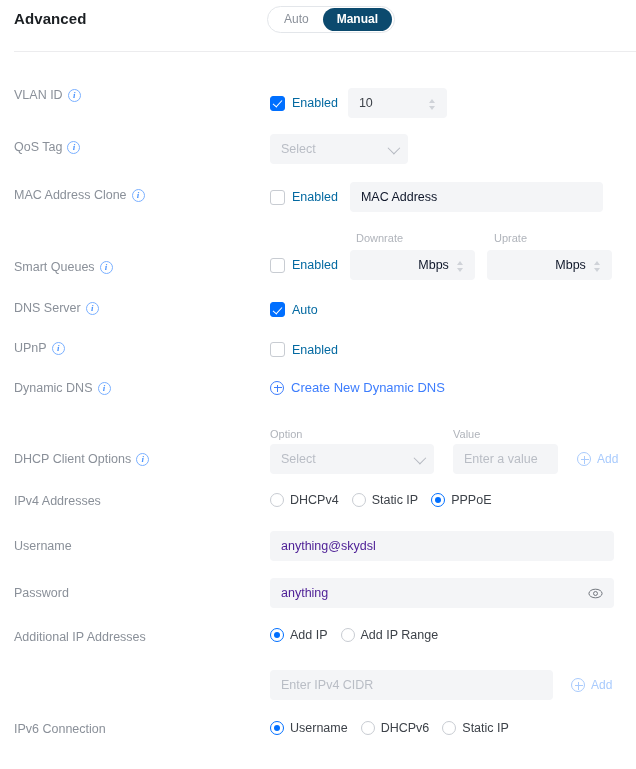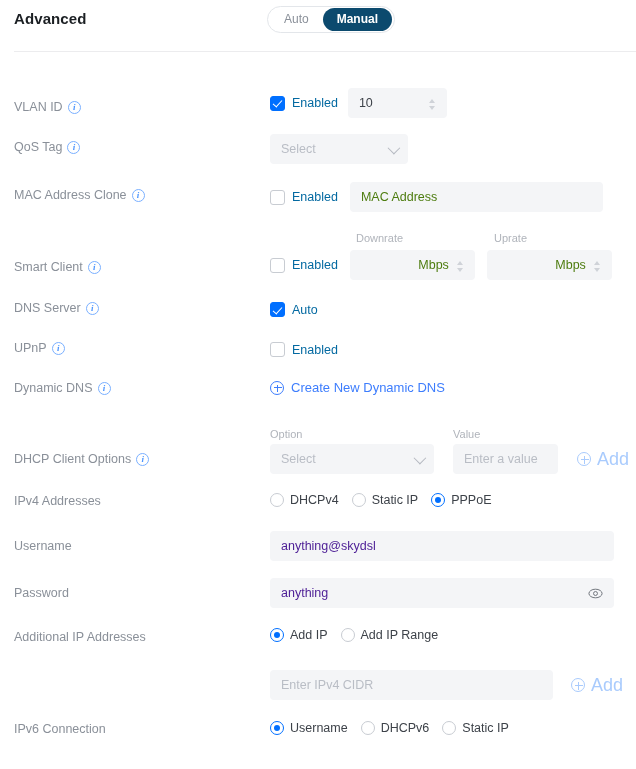--- a/index.html
+++ b/index.html
@@ -82,21 +82,21 @@
   .rdlabel { font-size: 12.5px; color: #3d4249; }
 
   
   .field {
     background: #f4f5f7; border: 1px solid transparent; border-radius: 4px;
     height: 30px; display: flex; align-items: center; padding: 0 10px;
     font-size: 12.5px; color: #3d4249; position: relative;
   }
   .field.value-text { color: #4c1d95; }
   .ph { color: #b9bdc5; }
-  .ph.dim { color: #4d7c0f; }
+  .ph.dim { color: #0f172a; }
   .ph.right { margin-left: auto; }
 
   .minilabel {
     font-size: 11px; color: #b0b4bb; position: absolute; white-space: nowrap;
   }
 
   
   .chev {
     width: 9px; height: 9px; border-right: 1.4px solid #b4b8c0;
     border-bottom: 1.4px solid #b4b8c0; transform: rotate(45deg) translateY(-2px);
@@ -128,42 +128,42 @@
     content: ""; position: absolute; background: currentColor;
   }
   .plus::before { left: 3px; top: 5.6px; width: 7.5px; height: 1.2px; }
   .plus::after  { top: 3px; left: 5.6px; height: 7.5px; width: 1.2px; }
   .linkbtn {
     display: inline-flex; align-items: center; gap: 7px;
     color: #3d7dfd; font-size: 13px; cursor: pointer;
   }
   .addbtn {
     display: inline-flex; align-items: center; gap: 6px;
-    color: #a9cbfd; font-size: 18px; cursor: pointer;
+    color: #a9cbfd; font-size: 12px; cursor: pointer;
   }
 
   
   .eye { margin-left: auto; flex: 0 0 auto; display: flex; align-items: center; }
 </style>
 </head>
 <body>
 
 <div class="page">
 
   <div class="header">
     <div class="title">Advanced</div>
     <div class="segmented">
       <span class="seg">Auto</span>
       <span class="seg active">Manual</span>
     </div>
   </div>
   <div class="divider"></div>
 
   <div class="row" style="top:88px;">
-    <div class="label" style="top:12px;align-items:flex-end;">
+    <div class="label" style="top:0;align-items:flex-end;">
       <span>VLAN ID</span>
       <span class="info">i</span>
     </div>
     <div class="ctrl" style="top:0;">
       <div style="display:flex; align-items:center; gap:10px;">
         <span class="cbwrap">
           <span class="cb on"></span>
           <span class="cblabel">Enabled</span>
         </span>
         <span class="field" style="width:99px;">
@@ -203,21 +203,21 @@
         </span>
         <span class="field" style="width:253px;">
           <span class="ph dim">MAC Address</span>
         </span>
       </div>
     </div>
   </div>
 
   <div class="row" style="top:230px;">
     <div class="label" style="top:30px;">
-      <span>Smart Client</span>
+      <span>Smart Queues</span>
       <span class="info">i</span>
     </div>
     <div class="minilabel" style="left:356px; top:2px;">Downrate</div>
     <div class="minilabel" style="left:494px; top:2px;">Uprate</div>
     <div class="ctrl" style="top:20px;">
       <div style="display:flex; align-items:center; gap:12px;">
         <span class="cbwrap">
           <span class="cb"></span>
           <span class="cblabel">Enabled</span>
         </span>

